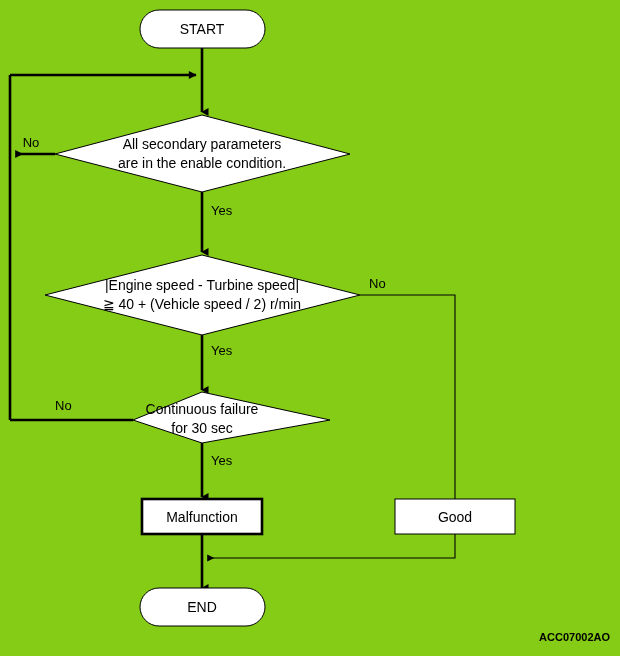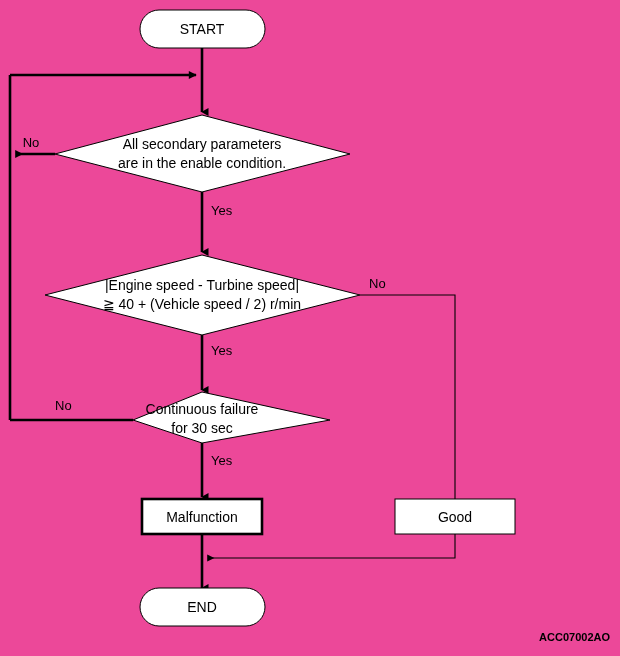--- a/index.html
+++ b/index.html
@@ -8,21 +8,21 @@
     background: #ffffff;
   }
   body {
     font-family: "Liberation Sans", sans-serif;
     color: #000000;
   }
   #canvas {
     position: relative;
     width: 620px;
     height: 656px;
-    background: #ec4899;
+    background: #84cc16;
     overflow: hidden;
   }
   #flow-svg {
     position: absolute;
     left: 0;
     top: 0;
     width: 620px;
     height: 656px;
   }
   .node-text {

